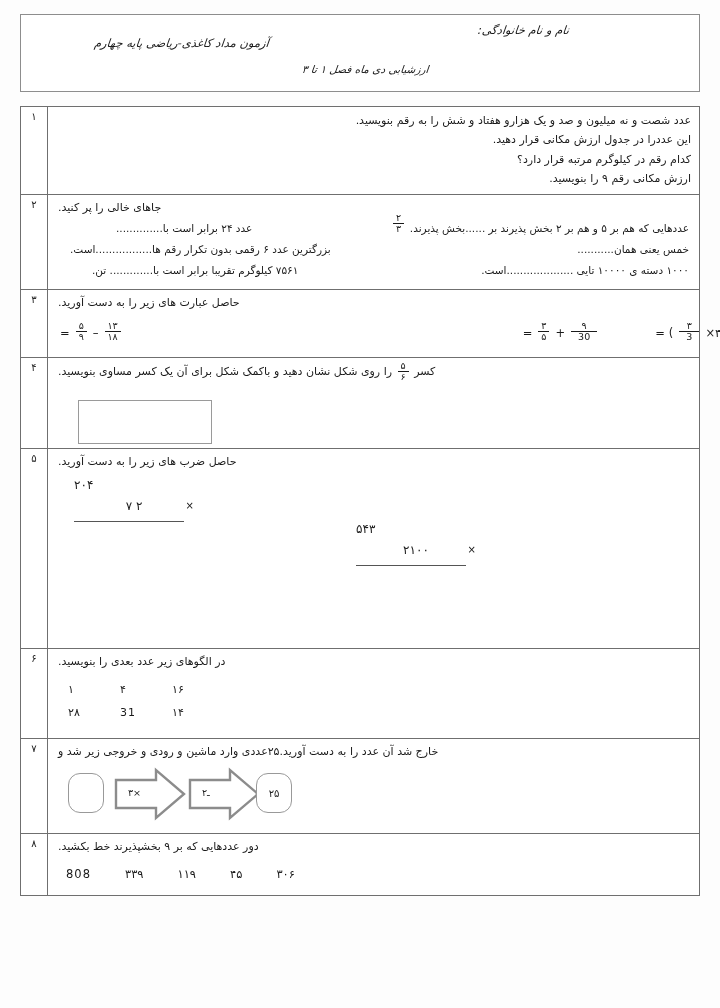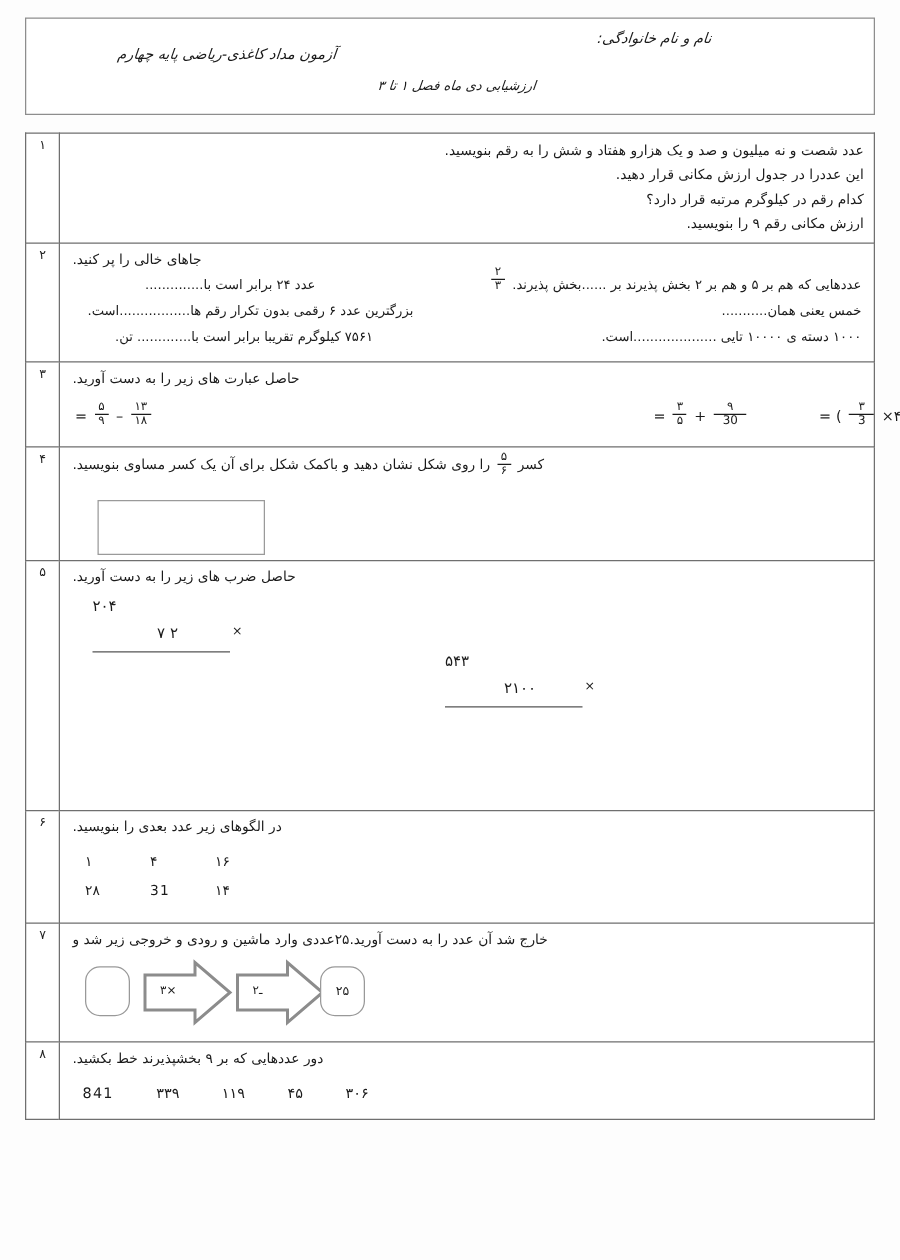--- a/index.html
+++ b/index.html
@@ -414,21 +414,21 @@
 
         </div>
       </td>
       <td class="numcell">۷</td>
     </tr>
 
     <tr>
       <td class="bodycell">
         <div class="prompt">دور عددهایی که بر ۹ بخشپذیرند خط بکشید.</div>
         <div class="nums">
-          <span>841</span>
+          <span>808</span>
           <span>۳۳۹</span>
           <span>۱۱۹</span>
           <span>۴۵</span>
           <span>۳۰۶</span>
         </div>
       </td>
       <td class="numcell">۸</td>
     </tr>
 
   </tbody>

